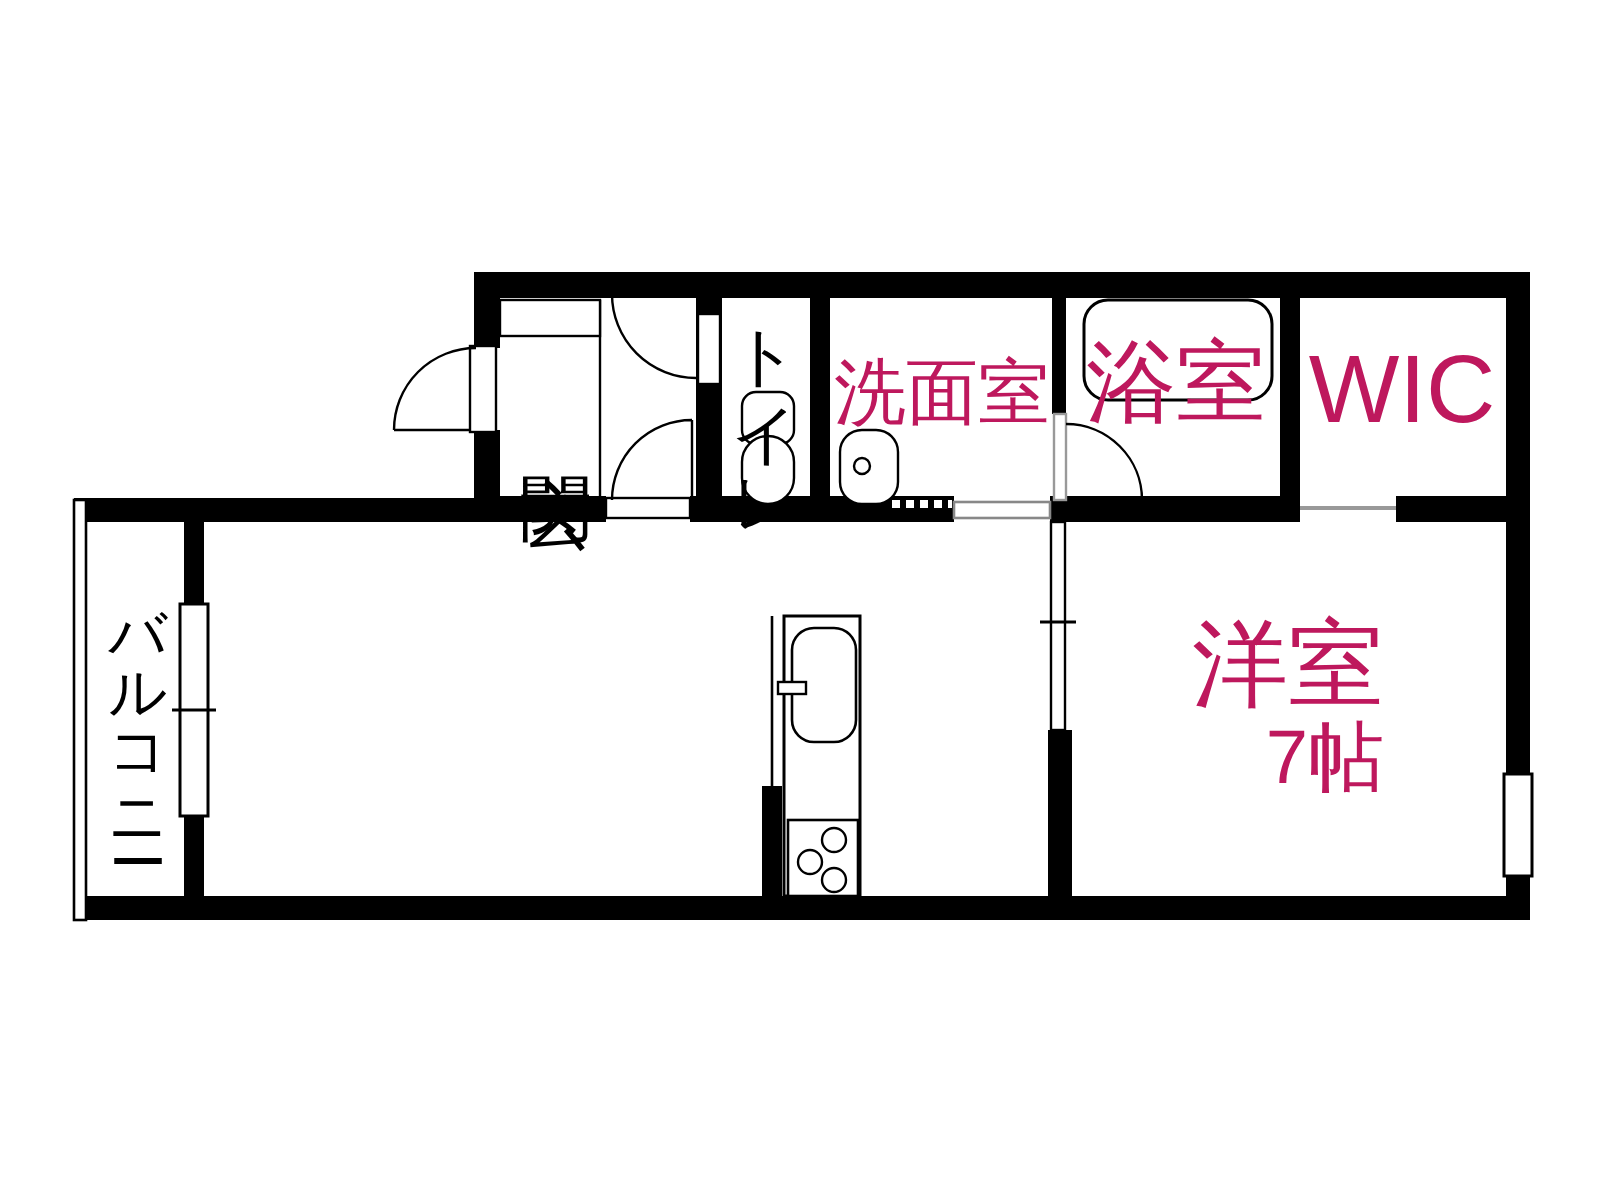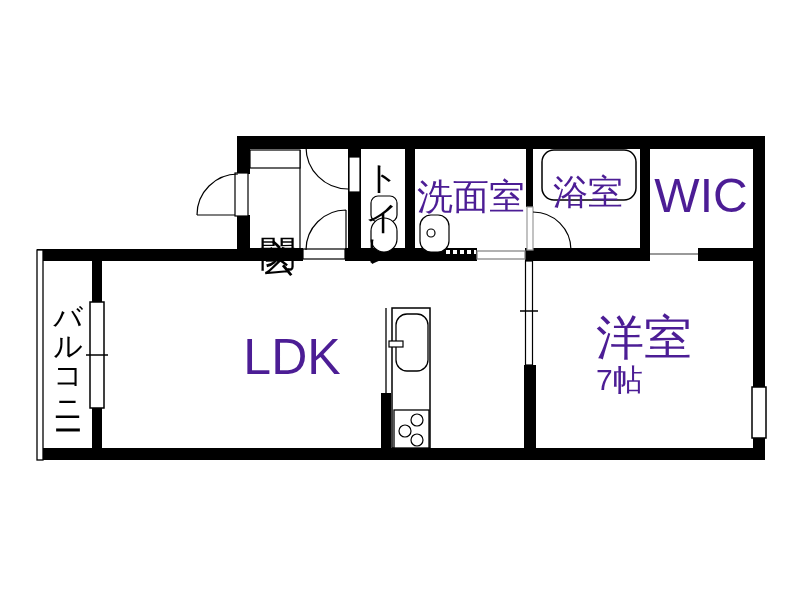--- a/index.html
+++ b/index.html
@@ -3,38 +3,38 @@
 <meta charset="utf-8">
 <style>
   html,body { margin:0; padding:0; background:#fff; }
   .plan {
     position:relative; width:800px; height:600px; background:#fff;
     font-family:"Liberation Sans", sans-serif; overflow:hidden;
   }
   .plan svg { position:absolute; left:0; top:0; }
   .label {
     position:absolute; transform:translate(-50%,-50%);
-    color:#4c1d95; text-align:left; line-height:1.08; white-space:nowrap;
+    color:#be185d; text-align:right; line-height:1.08; white-space:nowrap;
     letter-spacing:0;
   }
   .vlabel {
     position:absolute; transform:translate(-50%,-50%);
     writing-mode:vertical-rl; text-orientation:mixed;
     color:#000; line-height:1.0; white-space:nowrap;
   }
   .fs-genkan   { font-size:36px; }
   .fs-toilet   { font-size:33px; }
   .fs-wash     { font-size:36px; }
-  .fs-bath     { font-size:35px; }
+  .fs-bath     { font-size:45px; }
   .fs-wic      { font-size:48px; }
   .fs-balcony  { font-size:29px; }
   .fs-ldk      { font-size:50px; }
   .fs-ldk-size { font-size:42px; }
   .fs-yo       { font-size:48px; }
-  .fs-yo-size  { font-size:30px; }
+  .fs-yo-size  { font-size:38px; }
 </style>
 </head>
 <body>
 
 <div class="plan">
 
   <svg width="800" height="600" viewBox="0 0 800 600">
 
     <g fill="#000" stroke="none">
       <rect x="237" y="136" width="528" height="13"></rect>
@@ -108,21 +108,20 @@
 
   <div class="label fs-wash" style="left:471px; top:197px;">洗面室</div>
 
   <div class="label fs-bath" style="left:588px; top:192px;">浴室</div>
 
   <div class="label fs-wic" style="left:701px; top:196px;">WIC</div>
 
   <div class="vlabel fs-balcony" style="left:68px; top:350px;">バルコニー</div>
 
   <div class="label" style="left:292px; top:357px;">
-    <div class="fs-ldk">LDK</div>
   </div>
 
   <div class="label" style="left:644px; top:354px;">
     <div class="fs-yo">洋室</div>
     <div class="fs-yo-size">7帖</div>
   </div>
 
 </div>
 
 </body></html>

